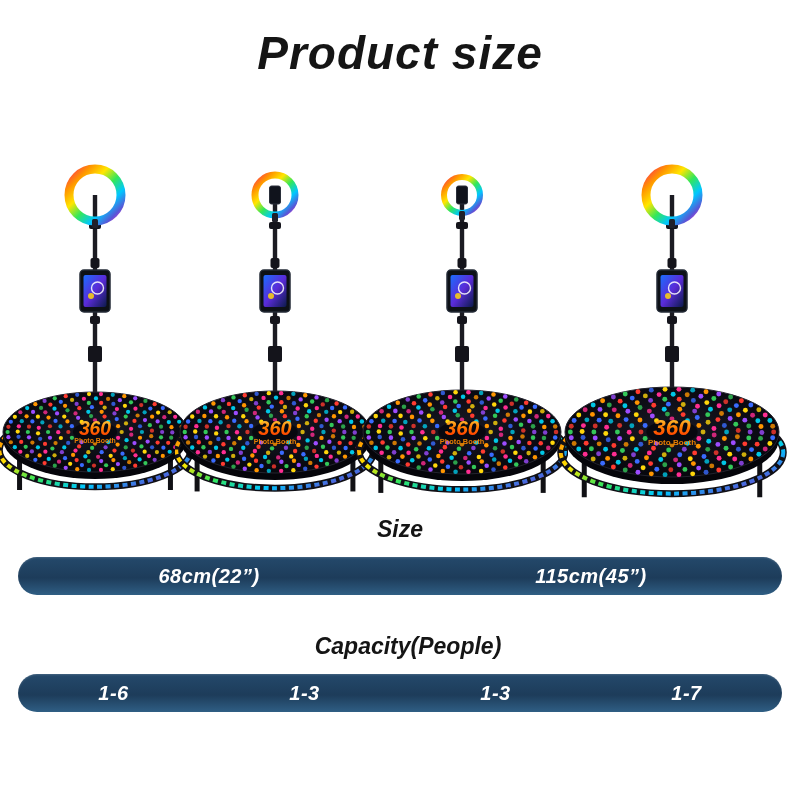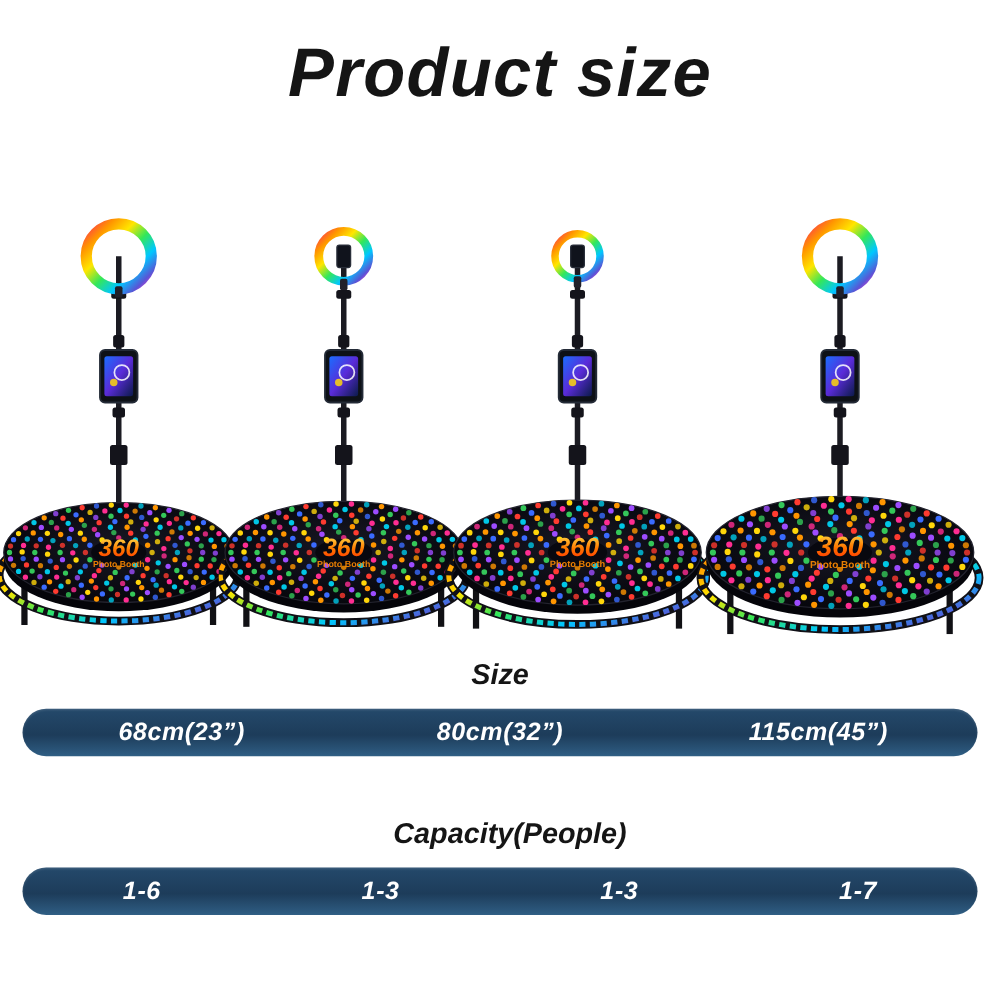--- a/index.html
+++ b/index.html
@@ -2,34 +2,34 @@
 <html><head>
 <meta charset="utf-8">
 <style>
   html,body{margin:0;padding:0;}
   body{
     width:800px;height:800px;background:#ffffff;
     font-family:"Liberation Sans", sans-serif;
     overflow:hidden;position:relative;
   }
   .title{
-    text-align:center;font-size:55px;font-weight:800;font-style:italic;
+    text-align:center;font-size:46px;font-weight:800;font-style:italic;
     color:#151515;margin:26px 0 0 0;letter-spacing:1px;
   }
   .booths{position:relative;height:340px;margin-top:82px;}
   .booth{position:absolute;top:0;}
   #booth-0{left:-5px;}
   #booth-1{left:175px;}
   #booth-2{left:356px;}
   #booth-3{left:556px;}
   .section-heading{
     text-align:center;font-size:23px;font-weight:800;font-style:italic;
     color:#151515;margin:14px 0 14px 0;
   }
-  .cap-heading{margin-top:48px;padding-left:16px;}
+  .cap-heading{margin-top:38px;padding-left:16px;}
   .pill{
     margin:0 18px;height:38px;border-radius:19px;
     background:linear-gradient(180deg,#24496b 0%,#1d3c5a 55%,#2f5e84 100%);
     display:flex;align-items:center;box-shadow:inset 0 1px 2px rgba(255,255,255,0.15);
   }
   .pill span{
     flex:1;text-align:center;color:#ffffff;font-weight:700;font-style:italic;
     font-size:20px;letter-spacing:0.5px;
   }
 </style>
@@ -992,22 +992,21 @@
         <ellipse cx="116" cy="270" rx="25.68" ry="11.700000000000001" fill="#08080f"></ellipse>
         <text x="116" y="273" text-anchor="middle" font-size="22.47" font-style="italic" font-weight="800" fill="url(#lgFire)" font-family="Liberation Sans, sans-serif">360</text>
         <text x="116" y="282.63" text-anchor="middle" font-size="8.025" font-weight="700" fill="#ff8a00" opacity="0.9" font-family="Liberation Sans, sans-serif">Photo Booth</text>
       </g>
     </svg>
 </div>
 
 <div class="section-heading">Size</div>
 
 <div class="pill">
-  <span>68cm(23”)</span>
-  <span>80cm(32”)</span>
+  <span>68cm(22”)</span>
   <span>115cm(45”)</span>
 </div>
 
 <div class="section-heading cap-heading">Capacity(People)</div>
 
 <div class="pill">
   <span>1-6</span>
   <span>1-3</span>
   <span>1-3</span>
   <span>1-7</span>

